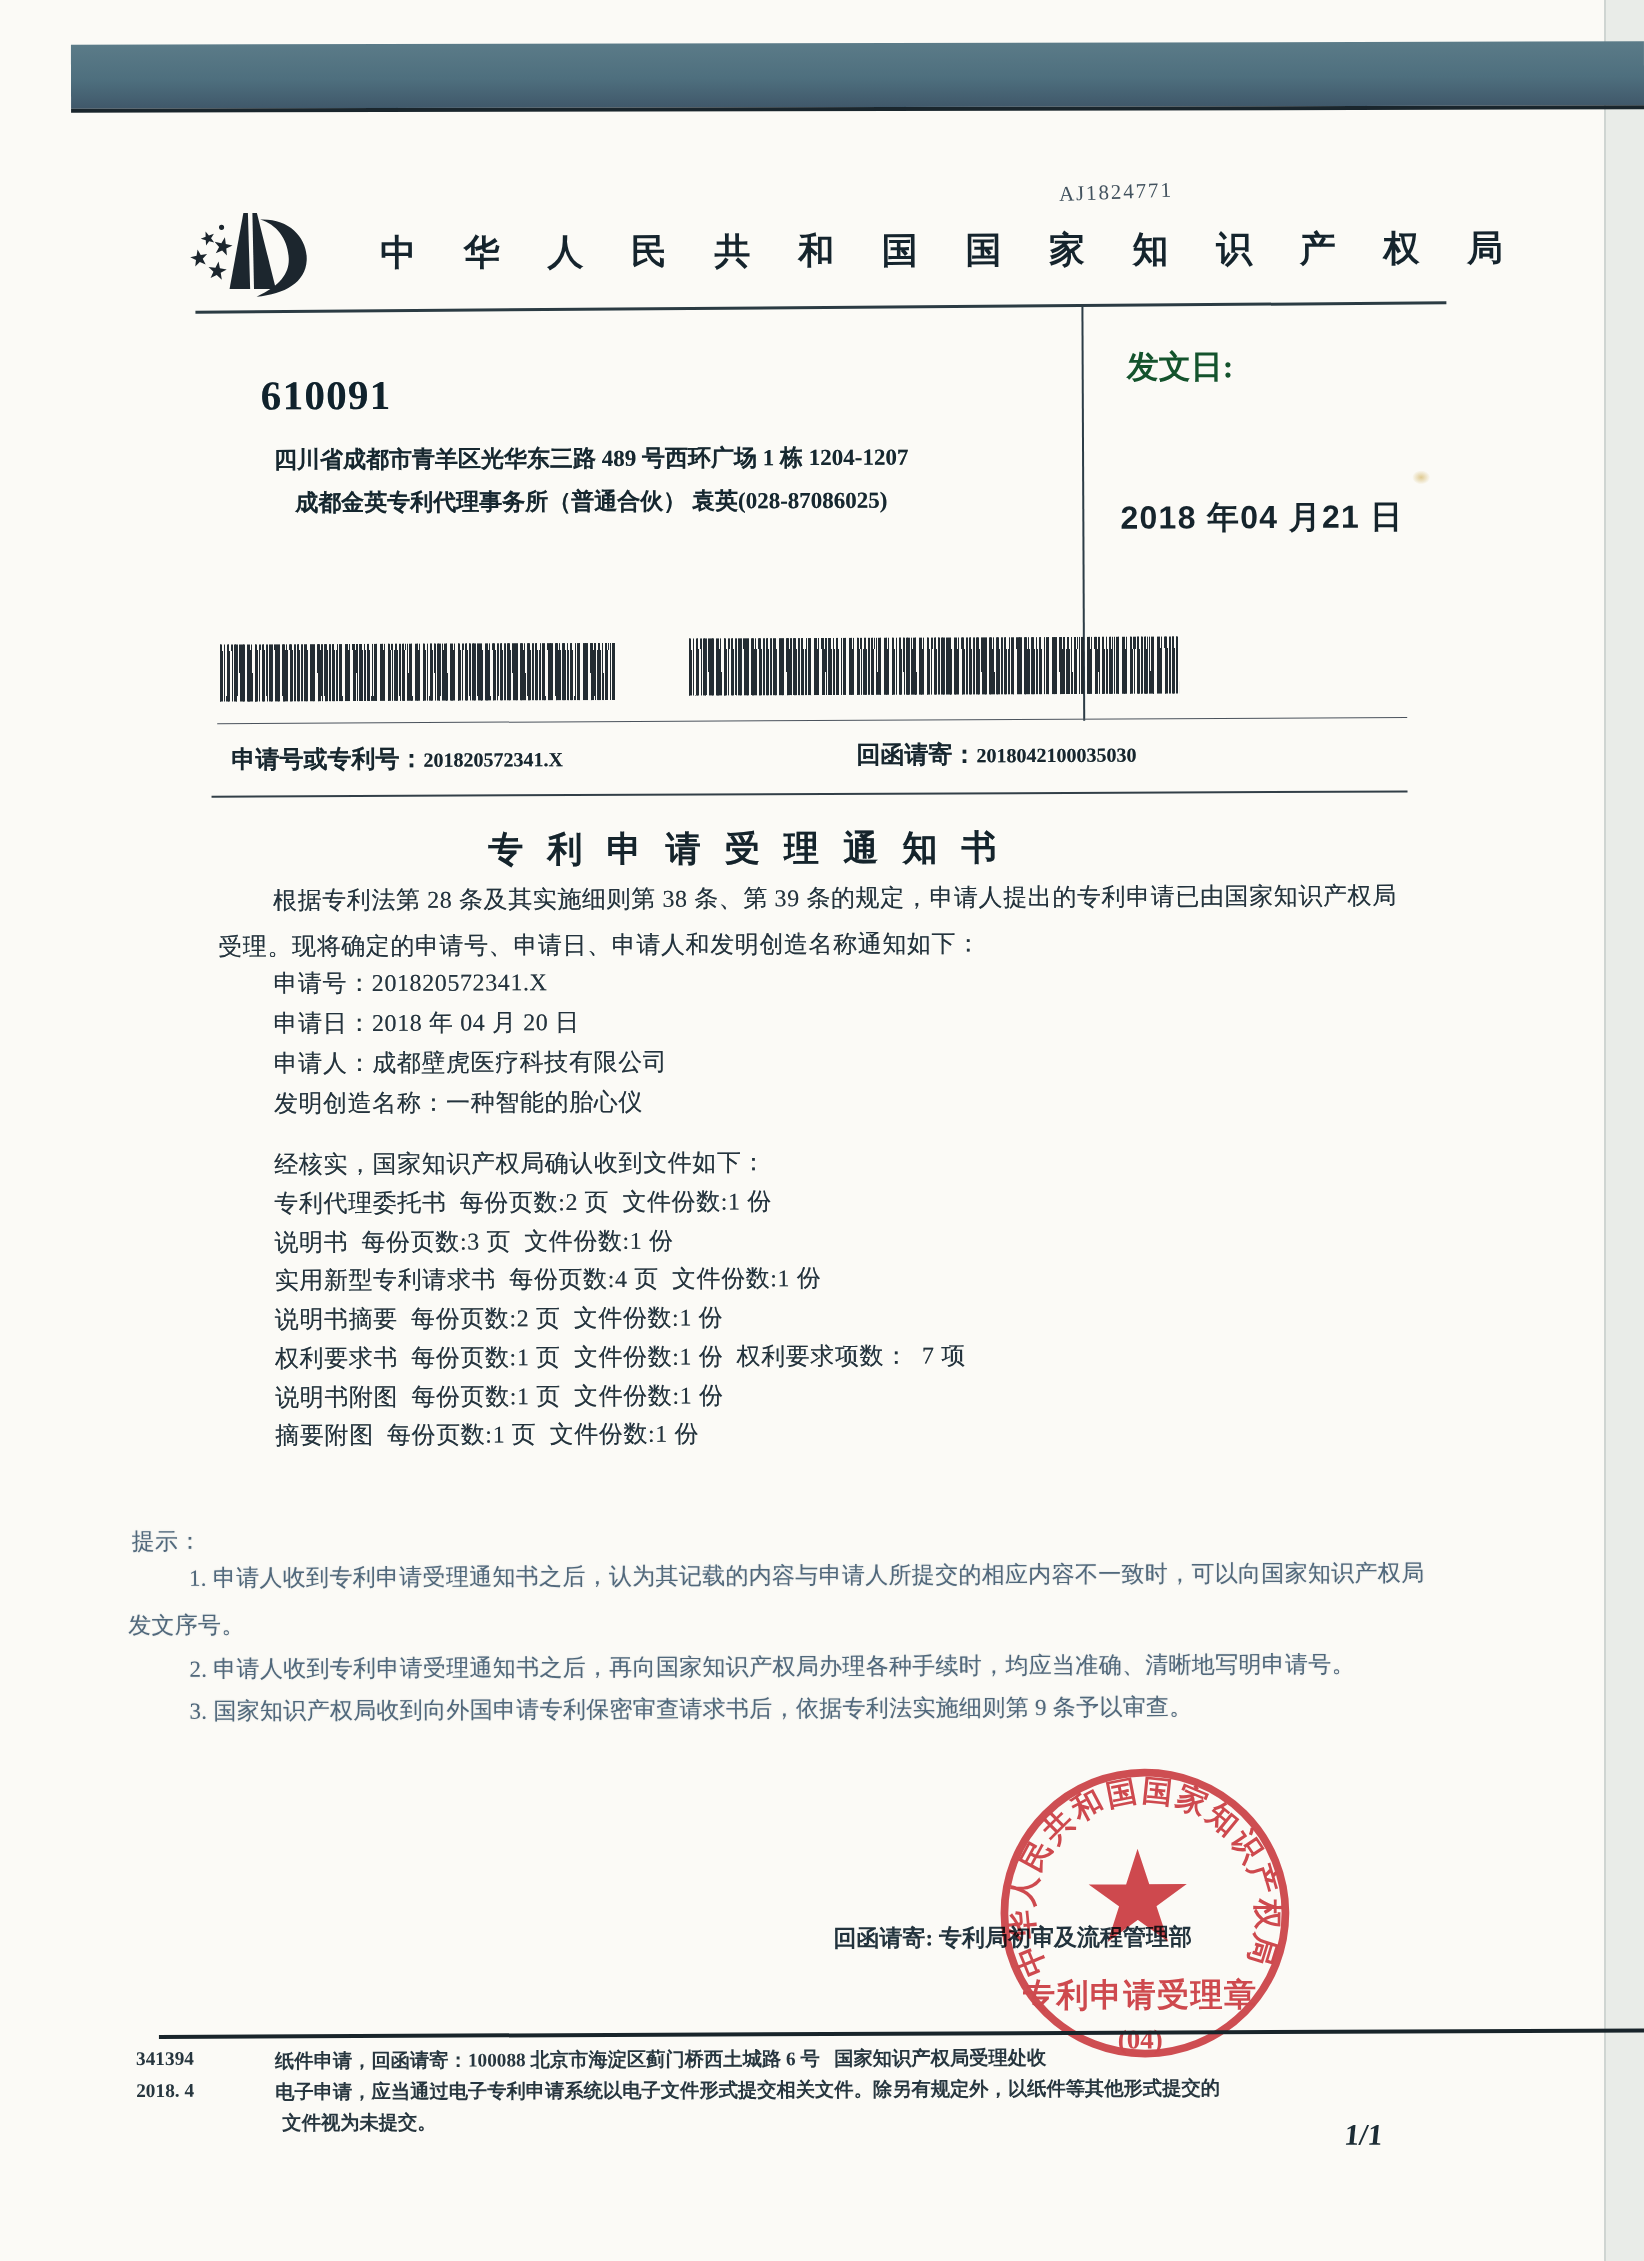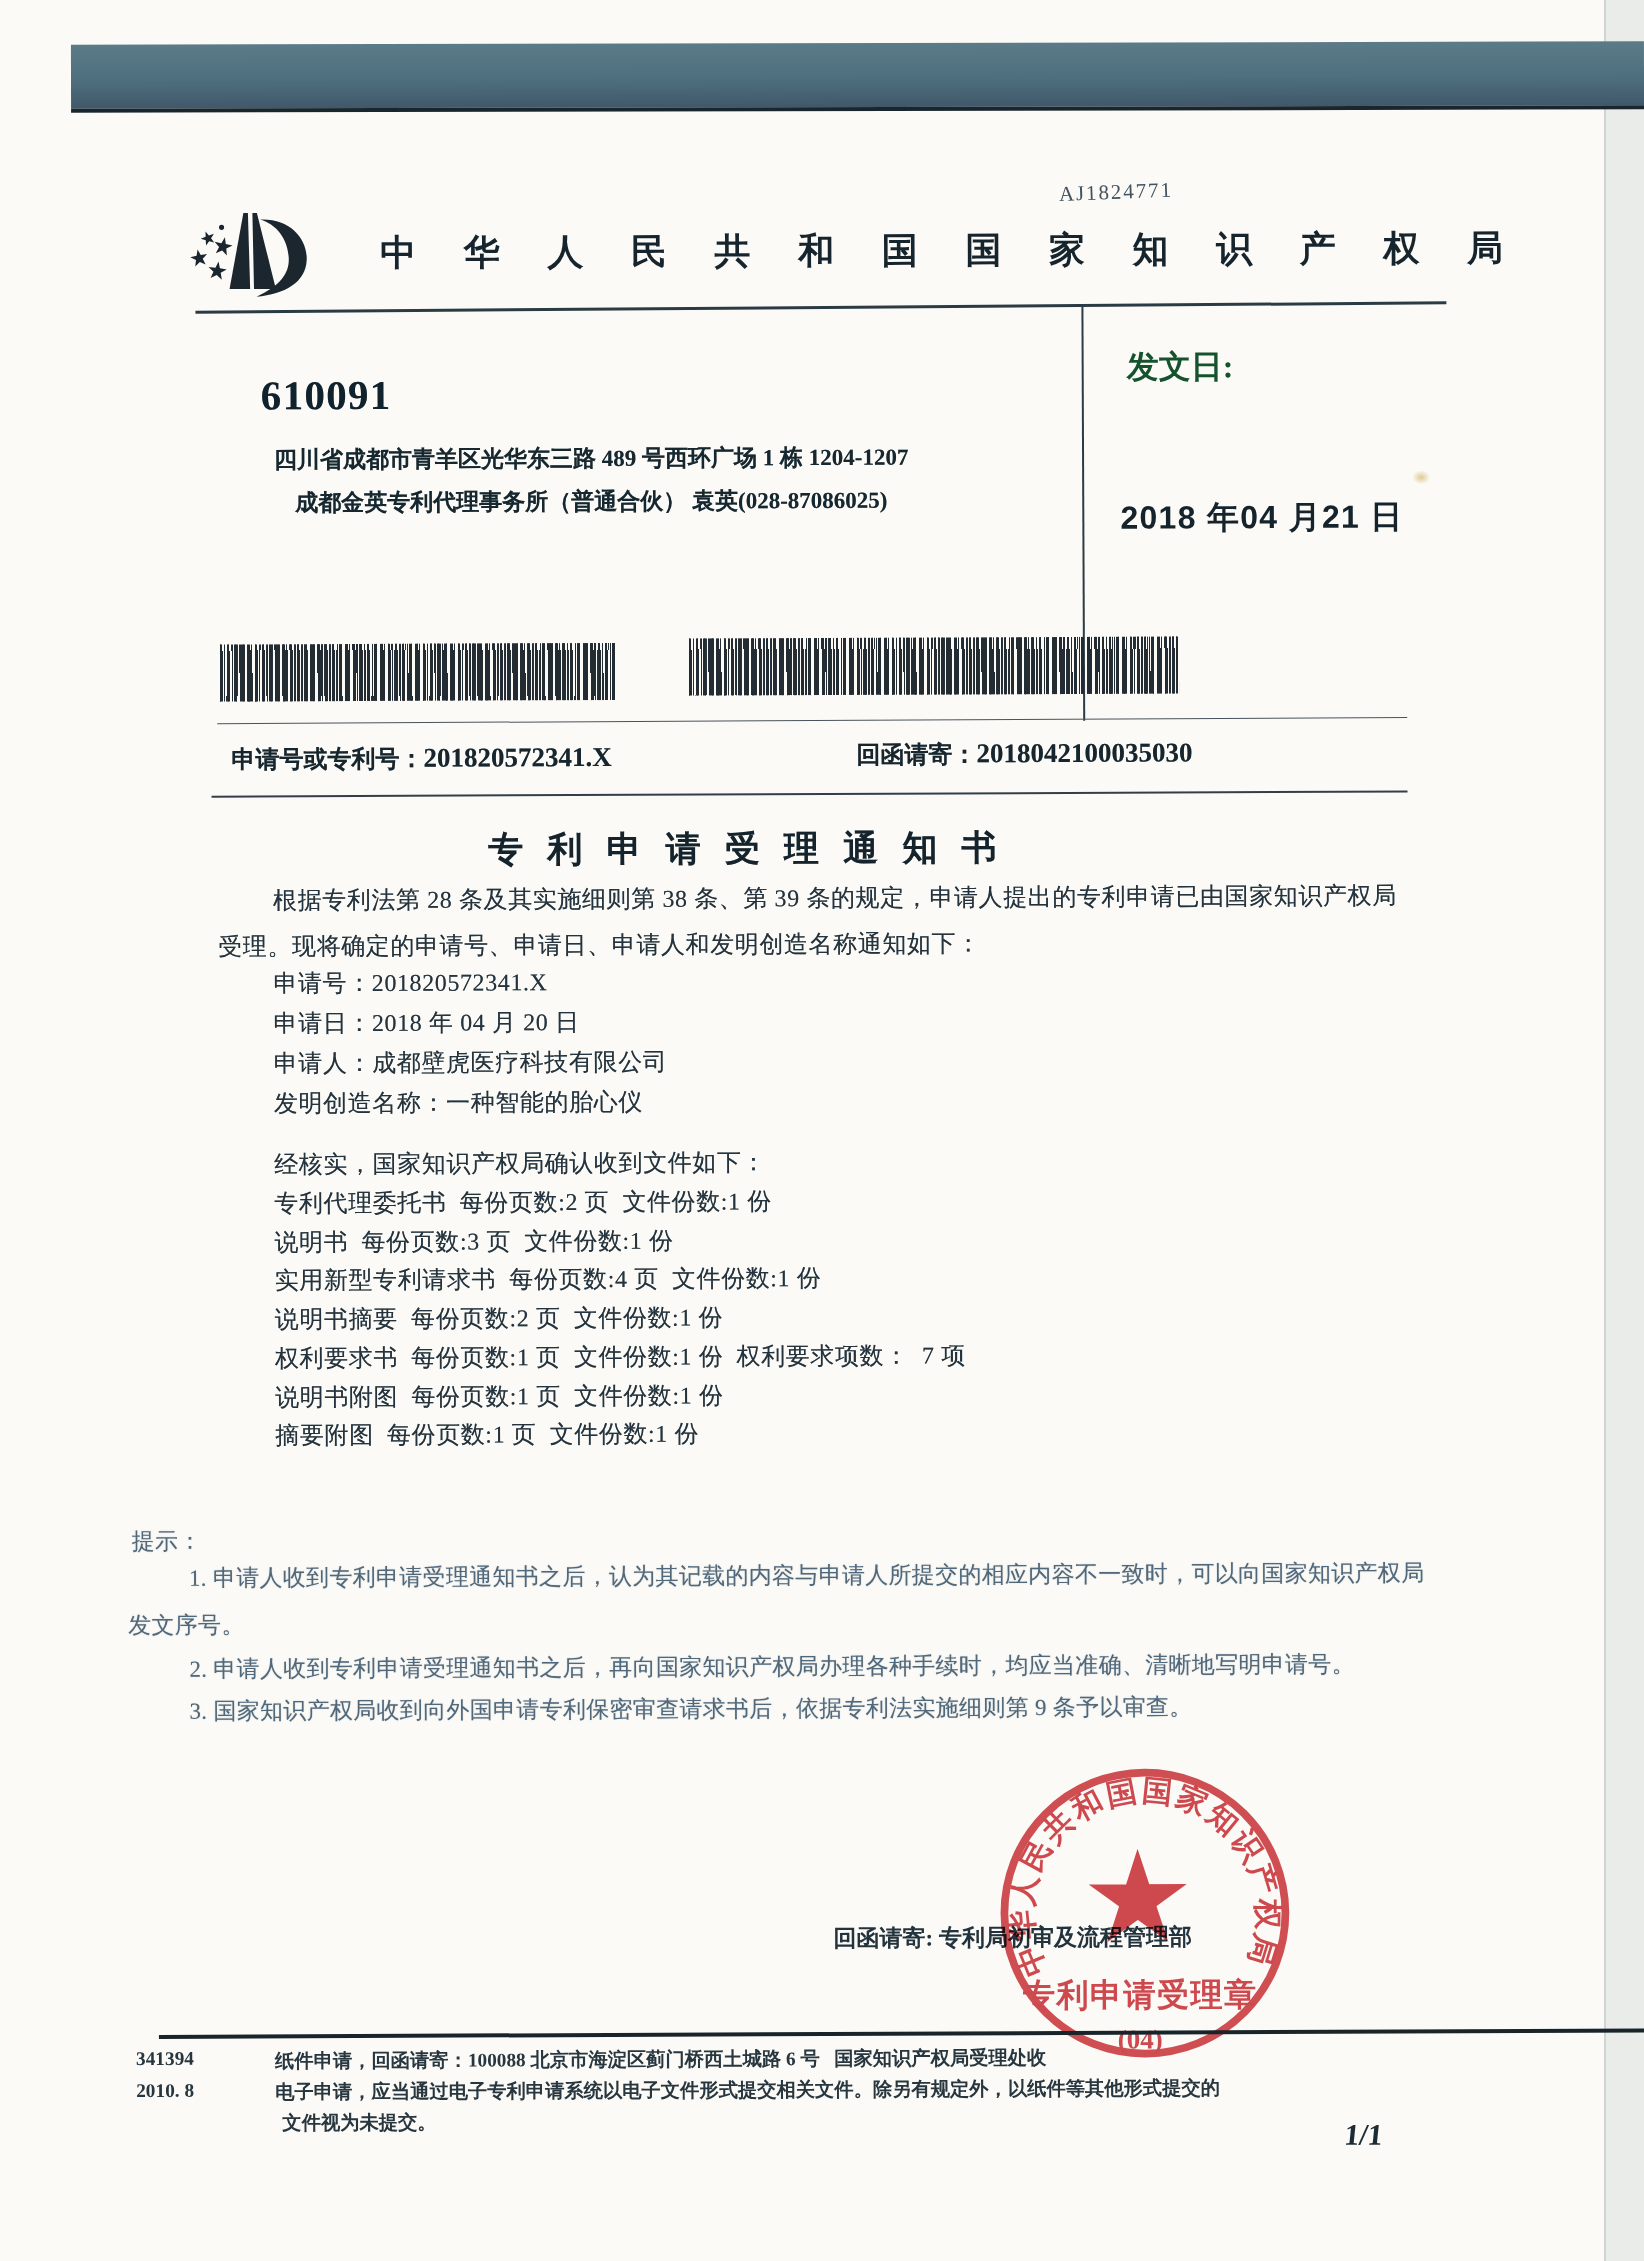--- a/index.html
+++ b/index.html
@@ -26,21 +26,21 @@
      font-family:"Liberation Sans","DejaVu Sans",sans-serif;}
   .barcode{height:57px;background-color:transparent;
     background-image:
       repeating-linear-gradient(90deg,#232c32 0 1.3px,transparent 1.3px 3.9px),
       repeating-linear-gradient(90deg,#232c32 0 2.6px,transparent 2.6px 7px),
       repeating-linear-gradient(90deg,#28323a 0 0.6px,transparent 0.6px 5.8px);}
   .bc1{left:222px;top:642px;width:395px;}
   .bc2{left:691px;top:638px;width:490px;}
   .thin-line{left:219px;top:720px;width:1190px;height:1.3px;background:#4a525c;transform:rotate(-0.05deg);}
   .refline{font-size:24px;font-weight:700;color:#17262e;}
-  .refnum{font-weight:bold;font-size:27px;}
+  .refnum{font-weight:bold;font-size:20px;}
   .hr2{left:213px;top:793px;width:1196px;height:1.9px;background:#323f48;}
   .notice-title{left:438px;top:825px;width:619px;text-align:center;font-size:35px;font-weight:bold;
      letter-spacing:7.7px;color:#15242c;}
   .body-t{font-size:24px;letter-spacing:0.6px;color:#24333d;}
   .tips-t{font-size:23px;letter-spacing:0.3px;color:#51687b;text-shadow:0 0 1.3px rgba(90,115,135,.4);}
   .signoff{font-size:23px;font-weight:700;color:#22333d;}
   .foot-rule{left:155px;top:2032px;width:1489px;height:3.9px;background:#18242a;}
   .foot-t{font-size:19.3px;font-weight:700;color:#27363f;}
   .page-no{left:1340px;top:2120px;font-size:30px;font-weight:bold;color:#1c2c35;transform:skew(-6deg);}
   .seal{left:992px;top:1765px;width:299px;height:299px;mix-blend-mode:multiply;opacity:.9;}
@@ -141,21 +141,21 @@
         <text font-size="47" font-weight="bold" fill="#c9353b" font-family="Liberation Serif, DejaVu Serif, serif">
           <textPath href="#sealArc" startOffset="0" textLength="716" lengthAdjust="spacing">中华人民共和国国家知识产权局</textPath>
         </text>
         <text x="224" y="376" text-anchor="middle" font-size="50" font-weight="bold" fill="#c9353b" font-family="Liberation Serif, DejaVu Serif, serif" letter-spacing="2">专利申请受理章</text>
         <text x="224" y="442" text-anchor="middle" font-size="42" font-weight="bold" fill="#c9353b" font-family="Liberation Serif, DejaVu Serif, serif">(04)</text>
       </svg>
     </div>
 
     <div class="abs foot-rule"></div>
     <div class="abs foot-t" style="left:132px;top:2045px;">341394</div>
-    <div class="abs foot-t" style="left:132px;top:2077px;">2010. 8</div>
+    <div class="abs foot-t" style="left:132px;top:2077px;">2018. 4</div>
     <div class="abs foot-t pre" style="left:271px;top:2045px;">纸件申请，回函请寄：100088 北京市海淀区蓟门桥西土城路 6 号   国家知识产权局受理处收</div>
     <div class="abs foot-t" style="left:271px;top:2076px;">电子申请，应当通过电子专利申请系统以电子文件形式提交相关文件。除另有规定外，以纸件等其他形式提交的</div>
     <div class="abs foot-t" style="left:278px;top:2107px;font-family:Liberation Mono, monospace;">文件视为未提交。</div>
     <div class="abs page-no">1/1</div>
 
   </div>
 </div>
 
 
 </body></html>

